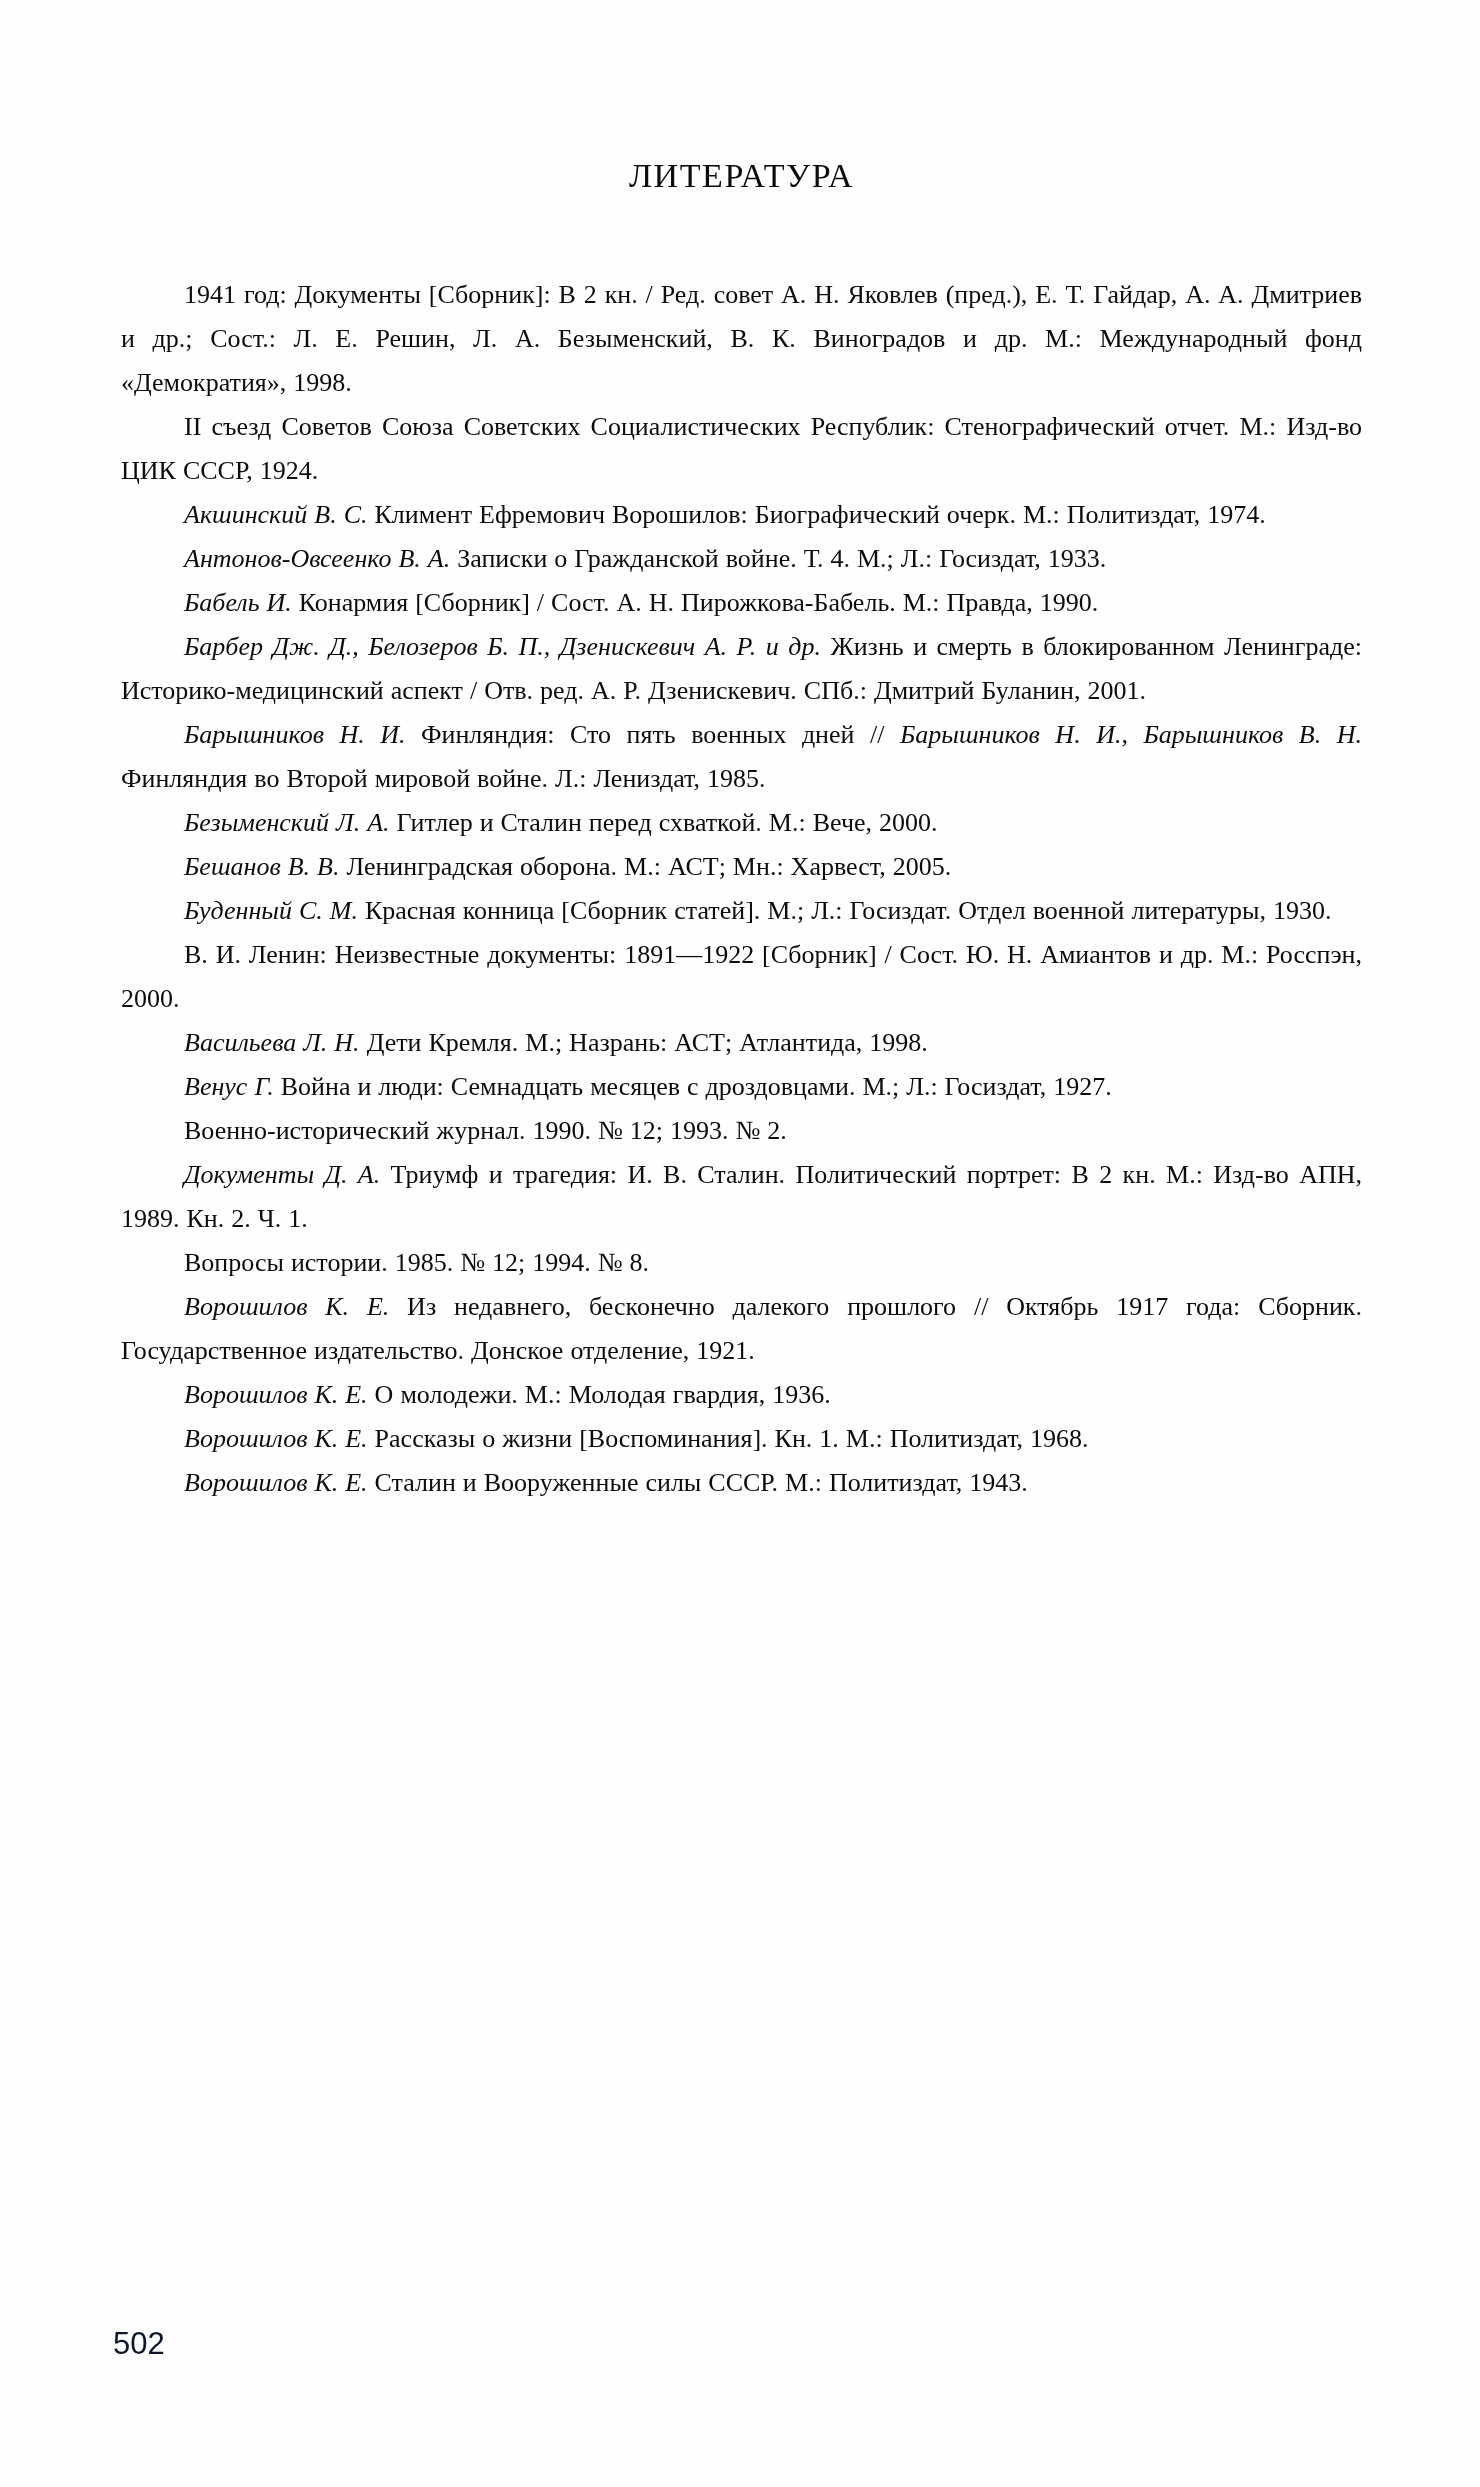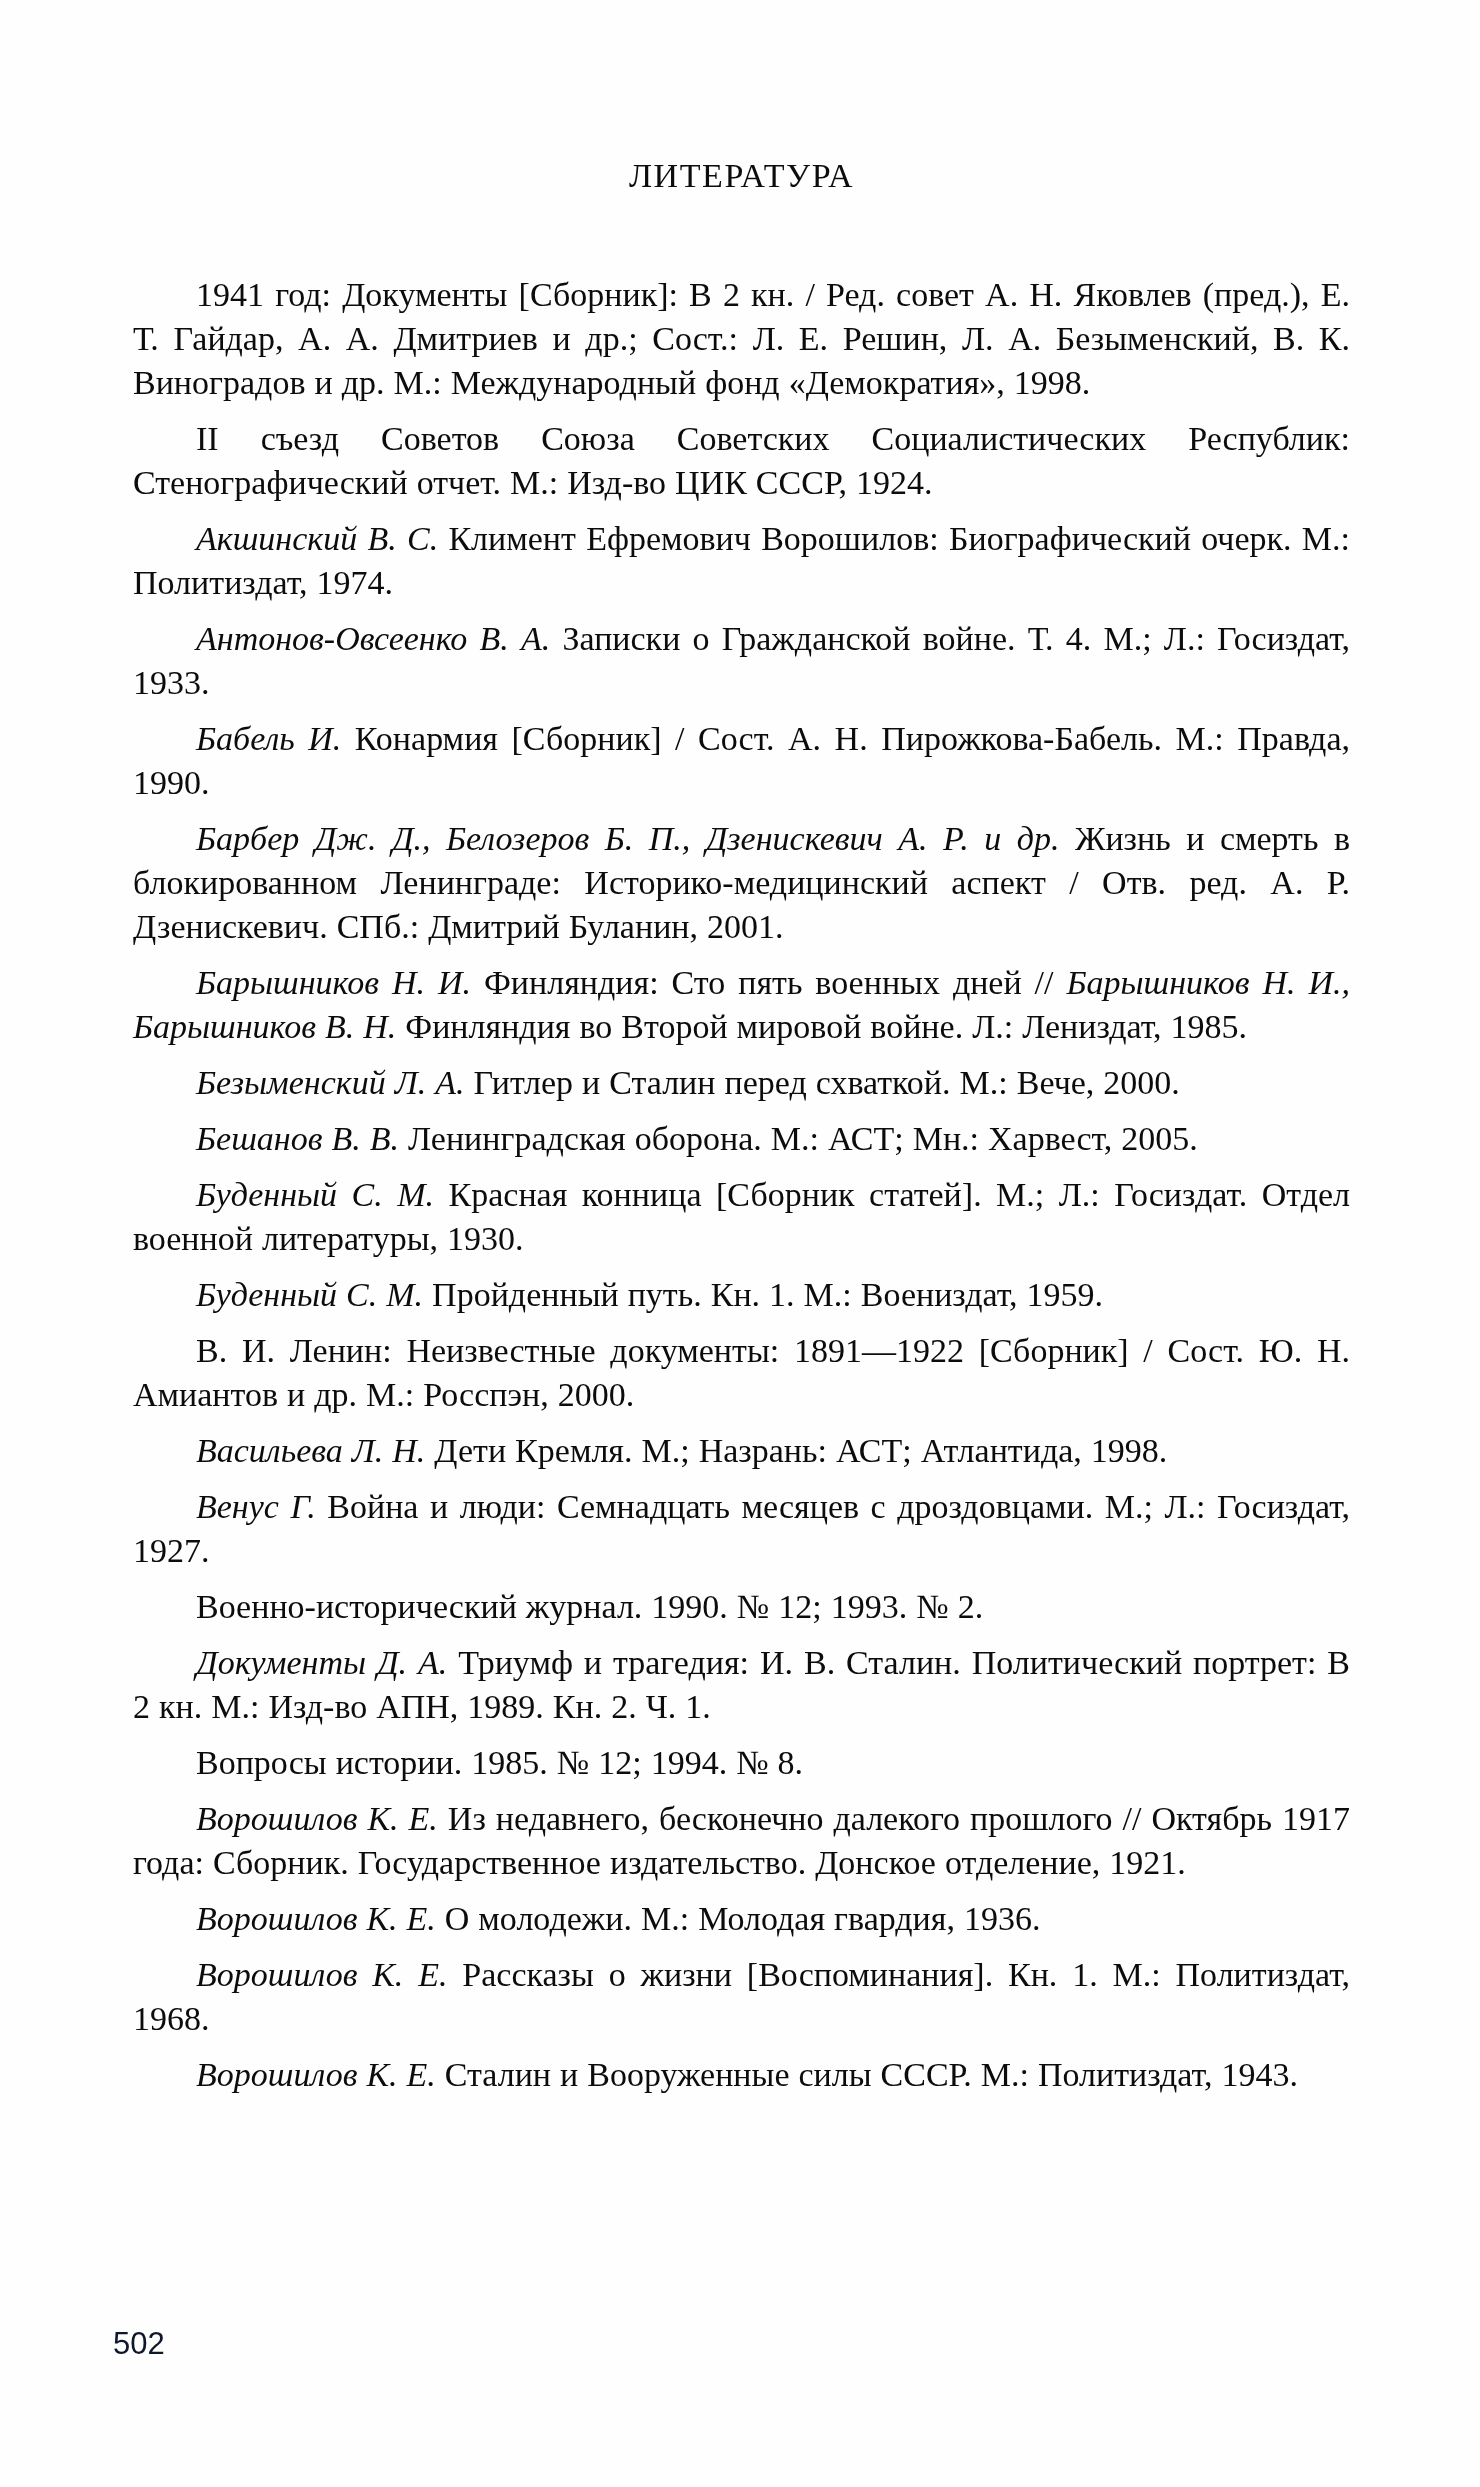--- a/index.html
+++ b/index.html
@@ -28,22 +28,22 @@
     text-align: center;
     font-weight: normal;
     font-size: 34px;
     line-height: 42px;
     letter-spacing: 1.6px;
   }
   .entries {
     margin-top: 76px;
   }
   p.entry {
-    margin: 12px;
-    font-size: 34px;
+    margin: 0;
+    font-size: 26px;
     line-height: 44px;
     text-align: justify;
     text-indent: 63px;
     word-spacing: 0.5px;
   }
   p.entry em {
     font-style: italic;
   }
   .pagenum {
     position: absolute;
@@ -64,21 +64,20 @@
         <p class="entry"><span>1941 год: Документы [Сборник]: В 2 кн. / Ред. совет А. Н. Яковлев (пред.), Е. Т. Гайдар, А. А. Дмитриев и др.; Сост.: Л. Е. Решин, Л. А. Безыменский, В. К. Виноградов и др. М.: Международный фонд «Демократия», 1998.</span></p>
         <p class="entry"><span>II съезд Советов Союза Советских Социалистических Республик: Стенографический отчет. М.: Изд-во ЦИК СССР, 1924.</span></p>
         <p class="entry"><em>Акшинский В. С.</em><span> Климент Ефремович Ворошилов: Биографический очерк. М.: Политиздат, 1974.</span></p>
         <p class="entry"><em>Антонов-Овсеенко В. А.</em><span> Записки о Гражданской войне. Т. 4. М.; Л.: Госиздат, 1933.</span></p>
         <p class="entry"><em>Бабель И.</em><span> Конармия [Сборник] / Сост. А. Н. Пирожкова-Бабель. М.: Правда, 1990.</span></p>
         <p class="entry"><em>Барбер Дж. Д., Белозеров Б. П., Дзенискевич А. Р. и др.</em><span> Жизнь и смерть в блокированном Ленинграде: Историко-медицинский аспект / Отв. ред. А. Р. Дзенискевич. СПб.: Дмитрий Буланин, 2001.</span></p>
         <p class="entry"><em>Барышников Н. И.</em><span> Финляндия: Сто пять военных дней // </span><em>Барышников Н. И., Барышников В. Н.</em><span> Финляндия во Второй мировой войне. Л.: Лениздат, 1985.</span></p>
         <p class="entry"><em>Безыменский Л. А.</em><span> Гитлер и Сталин перед схваткой. М.: Вече, 2000.</span></p>
         <p class="entry"><em>Бешанов В. В.</em><span> Ленинградская оборона. М.: АСТ; Мн.: Харвест, 2005.</span></p>
         <p class="entry"><em>Буденный С. М.</em><span> Красная конница [Сборник статей]. М.; Л.: Госиздат. Отдел военной литературы, 1930.</span></p>
-        <p class="entry"><em>Буденный С. М.</em><span> Пройденный путь. Кн. 1. М.: Воениздат, 1959.</span></p>
         <p class="entry"><span>В. И. Ленин: Неизвестные документы: 1891—1922 [Сборник] / Сост. Ю. Н. Амиантов и др. М.: Росспэн, 2000.</span></p>
         <p class="entry"><em>Васильева Л. Н.</em><span> Дети Кремля. М.; Назрань: АСТ; Атлантида, 1998.</span></p>
         <p class="entry"><em>Венус Г.</em><span> Война и люди: Семнадцать месяцев с дроздовцами. М.; Л.: Госиздат, 1927.</span></p>
         <p class="entry"><span>Военно-исторический журнал. 1990. № 12; 1993. № 2.</span></p>
         <p class="entry"><em>Документы Д. А.</em><span> Триумф и трагедия: И. В. Сталин. Политический портрет: В 2 кн. М.: Изд-во АПН, 1989. Кн. 2. Ч. 1.</span></p>
         <p class="entry"><span>Вопросы истории. 1985. № 12; 1994. № 8.</span></p>
         <p class="entry"><em>Ворошилов К. Е.</em><span> Из недавнего, бесконечно далекого прошлого // Октябрь 1917 года: Сборник. Государственное издательство. Донское отделение, 1921.</span></p>
         <p class="entry"><em>Ворошилов К. Е.</em><span> О молодежи. М.: Молодая гвардия, 1936.</span></p>
         <p class="entry"><em>Ворошилов К. Е.</em><span> Рассказы о жизни [Воспоминания]. Кн. 1. М.: Политиздат, 1968.</span></p>
         <p class="entry"><em>Ворошилов К. Е.</em><span> Сталин и Вооруженные силы СССР. М.: Политиздат, 1943.</span></p>

